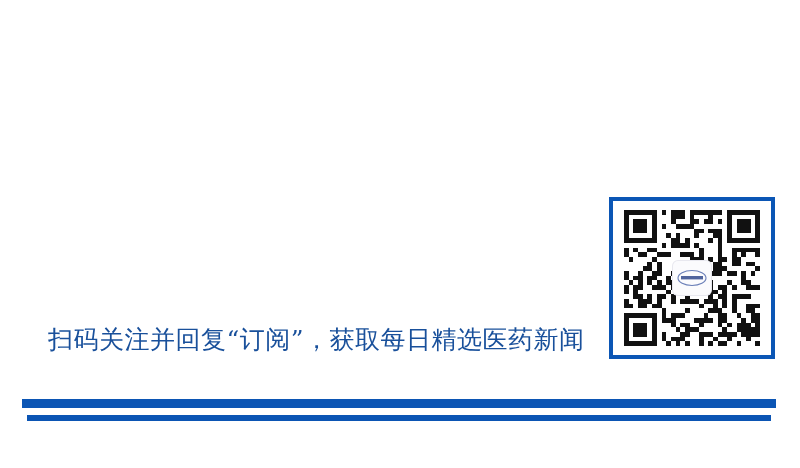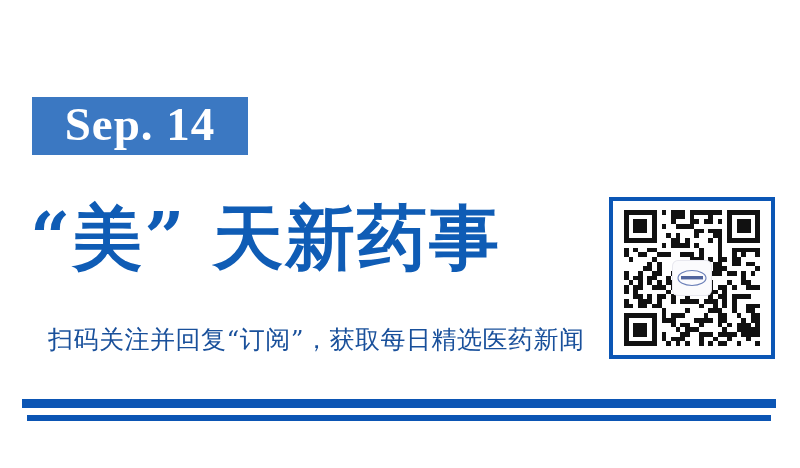--- a/index.html
+++ b/index.html
@@ -141,26 +141,22 @@
     width: 744px;
     height: 6px;
     background: #0b55b4;
   }
 </style>
 </head>
 <body>
 
 <div id="poster">
 
-  <div class="date-badge">
-    <span class="date-badge-label">Sep. 14</span>
-  </div>
 
 
-  <div class="headline">“美” 天新药事</div>
 
   <div class="subtitle">扫码关注并回复“订阅”，获取每日精选医药新闻</div>
 
   <div class="qr-panel">
     <div class="qr-inner">
       <svg id="qr-svg" viewBox="0 0 29 29" shape-rendering="crispEdges" xmlns="http://www.w3.org/2000/svg">
           <path d="M0 0h1v1h-1zM1 0h1v1h-1zM2 0h1v1h-1zM3 0h1v1h-1zM4 0h1v1h-1zM5 0h1v1h-1zM6 0h1v1h-1zM8 0h1v1h-1zM10 0h1v1h-1zM11 0h1v1h-1zM12 0h1v1h-1zM14 0h1v1h-1zM15 0h1v1h-1zM16 0h1v1h-1zM17 0h1v1h-1zM18 0h1v1h-1zM19 0h1v1h-1zM20 0h1v1h-1zM22 0h1v1h-1zM23 0h1v1h-1zM24 0h1v1h-1zM25 0h1v1h-1zM26 0h1v1h-1zM27 0h1v1h-1zM28 0h1v1h-1zM0 1h1v1h-1zM6 1h1v1h-1zM10 1h1v1h-1zM11 1h1v1h-1zM12 1h1v1h-1zM14 1h1v1h-1zM18 1h1v1h-1zM22 1h1v1h-1zM28 1h1v1h-1zM0 2h1v1h-1zM2 2h1v1h-1zM3 2h1v1h-1zM4 2h1v1h-1zM6 2h1v1h-1zM10 2h1v1h-1zM14 2h1v1h-1zM15 2h1v1h-1zM17 2h1v1h-1zM18 2h1v1h-1zM20 2h1v1h-1zM22 2h1v1h-1zM24 2h1v1h-1zM25 2h1v1h-1zM26 2h1v1h-1zM28 2h1v1h-1zM0 3h1v1h-1zM2 3h1v1h-1zM3 3h1v1h-1zM4 3h1v1h-1zM6 3h1v1h-1zM8 3h1v1h-1zM11 3h1v1h-1zM12 3h1v1h-1zM13 3h1v1h-1zM14 3h1v1h-1zM22 3h1v1h-1zM24 3h1v1h-1zM25 3h1v1h-1zM26 3h1v1h-1zM28 3h1v1h-1zM0 4h1v1h-1zM2 4h1v1h-1zM3 4h1v1h-1zM4 4h1v1h-1zM6 4h1v1h-1zM15 4h1v1h-1zM16 4h1v1h-1zM18 4h1v1h-1zM19 4h1v1h-1zM20 4h1v1h-1zM22 4h1v1h-1zM24 4h1v1h-1zM25 4h1v1h-1zM26 4h1v1h-1zM28 4h1v1h-1zM0 5h1v1h-1zM6 5h1v1h-1zM9 5h1v1h-1zM11 5h1v1h-1zM15 5h1v1h-1zM19 5h1v1h-1zM20 5h1v1h-1zM22 5h1v1h-1zM28 5h1v1h-1zM0 6h1v1h-1zM1 6h1v1h-1zM2 6h1v1h-1zM3 6h1v1h-1zM4 6h1v1h-1zM5 6h1v1h-1zM6 6h1v1h-1zM10 6h1v1h-1zM11 6h1v1h-1zM13 6h1v1h-1zM18 6h1v1h-1zM20 6h1v1h-1zM22 6h1v1h-1zM23 6h1v1h-1zM24 6h1v1h-1zM25 6h1v1h-1zM26 6h1v1h-1zM27 6h1v1h-1zM28 6h1v1h-1zM8 7h1v1h-1zM10 7h1v1h-1zM11 7h1v1h-1zM12 7h1v1h-1zM13 7h1v1h-1zM15 7h1v1h-1zM20 7h1v1h-1zM0 8h1v1h-1zM2 8h1v1h-1zM5 8h1v1h-1zM6 8h1v1h-1zM16 8h1v1h-1zM20 8h1v1h-1zM23 8h1v1h-1zM24 8h1v1h-1zM25 8h1v1h-1zM26 8h1v1h-1zM27 8h1v1h-1zM28 8h1v1h-1zM0 9h1v1h-1zM3 9h1v1h-1zM4 9h1v1h-1zM7 9h1v1h-1zM8 9h1v1h-1zM9 9h1v1h-1zM12 9h1v1h-1zM13 9h1v1h-1zM14 9h1v1h-1zM16 9h1v1h-1zM20 9h1v1h-1zM23 9h1v1h-1zM25 9h1v1h-1zM28 9h1v1h-1zM1 10h1v1h-1zM6 10h1v1h-1zM14 10h1v1h-1zM15 10h1v1h-1zM16 10h1v1h-1zM18 10h1v1h-1zM20 10h1v1h-1zM21 10h1v1h-1zM23 10h1v1h-1zM24 10h1v1h-1zM5 11h1v1h-1zM7 11h1v1h-1zM19 11h1v1h-1zM20 11h1v1h-1zM23 11h1v1h-1zM24 11h1v1h-1zM26 11h1v1h-1zM27 11h1v1h-1zM4 12h1v1h-1zM5 12h1v1h-1zM7 12h1v1h-1zM19 12h1v1h-1zM20 12h1v1h-1zM21 12h1v1h-1zM28 12h1v1h-1zM0 13h1v1h-1zM3 13h1v1h-1zM6 13h1v1h-1zM7 13h1v1h-1zM10 13h1v1h-1zM18 13h1v1h-1zM19 13h1v1h-1zM20 13h1v1h-1zM22 13h1v1h-1zM23 13h1v1h-1zM25 13h1v1h-1zM27 13h1v1h-1zM0 14h1v1h-1zM2 14h1v1h-1zM3 14h1v1h-1zM5 14h1v1h-1zM6 14h1v1h-1zM9 14h1v1h-1zM25 14h1v1h-1zM1 15h1v1h-1zM3 15h1v1h-1zM5 15h1v1h-1zM7 15h1v1h-1zM9 15h1v1h-1zM10 15h1v1h-1zM18 15h1v1h-1zM22 15h1v1h-1zM25 15h1v1h-1zM26 15h1v1h-1zM0 16h1v1h-1zM2 16h1v1h-1zM3 16h1v1h-1zM6 16h1v1h-1zM7 16h1v1h-1zM8 16h1v1h-1zM10 16h1v1h-1zM18 16h1v1h-1zM20 16h1v1h-1zM21 16h1v1h-1zM23 16h1v1h-1zM26 16h1v1h-1zM27 16h1v1h-1zM28 16h1v1h-1zM0 17h1v1h-1zM2 17h1v1h-1zM9 17h1v1h-1zM18 17h1v1h-1zM19 17h1v1h-1zM21 17h1v1h-1zM2 18h1v1h-1zM3 18h1v1h-1zM5 18h1v1h-1zM7 18h1v1h-1zM8 18h1v1h-1zM10 18h1v1h-1zM13 18h1v1h-1zM18 18h1v1h-1zM20 18h1v1h-1zM21 18h1v1h-1zM23 18h1v1h-1zM24 18h1v1h-1zM25 18h1v1h-1zM26 18h1v1h-1zM0 19h1v1h-1zM3 19h1v1h-1zM4 19h1v1h-1zM5 19h1v1h-1zM7 19h1v1h-1zM10 19h1v1h-1zM12 19h1v1h-1zM13 19h1v1h-1zM14 19h1v1h-1zM15 19h1v1h-1zM17 19h1v1h-1zM18 19h1v1h-1zM19 19h1v1h-1zM21 19h1v1h-1zM23 19h1v1h-1zM0 20h1v1h-1zM1 20h1v1h-1zM3 20h1v1h-1zM4 20h1v1h-1zM6 20h1v1h-1zM7 20h1v1h-1zM16 20h1v1h-1zM19 20h1v1h-1zM21 20h1v1h-1zM23 20h1v1h-1zM26 20h1v1h-1zM27 20h1v1h-1zM28 20h1v1h-1zM8 21h1v1h-1zM13 21h1v1h-1zM18 21h1v1h-1zM19 21h1v1h-1zM20 21h1v1h-1zM23 21h1v1h-1zM26 21h1v1h-1zM27 21h1v1h-1zM0 22h1v1h-1zM1 22h1v1h-1zM2 22h1v1h-1zM3 22h1v1h-1zM4 22h1v1h-1zM5 22h1v1h-1zM6 22h1v1h-1zM8 22h1v1h-1zM10 22h1v1h-1zM11 22h1v1h-1zM12 22h1v1h-1zM17 22h1v1h-1zM20 22h1v1h-1zM21 22h1v1h-1zM24 22h1v1h-1zM27 22h1v1h-1zM28 22h1v1h-1zM0 23h1v1h-1zM6 23h1v1h-1zM8 23h1v1h-1zM9 23h1v1h-1zM10 23h1v1h-1zM15 23h1v1h-1zM16 23h1v1h-1zM17 23h1v1h-1zM18 23h1v1h-1zM20 23h1v1h-1zM21 23h1v1h-1zM25 23h1v1h-1zM27 23h1v1h-1zM28 23h1v1h-1zM0 24h1v1h-1zM2 24h1v1h-1zM3 24h1v1h-1zM4 24h1v1h-1zM6 24h1v1h-1zM10 24h1v1h-1zM12 24h1v1h-1zM13 24h1v1h-1zM16 24h1v1h-1zM20 24h1v1h-1zM22 24h1v1h-1zM24 24h1v1h-1zM25 24h1v1h-1zM26 24h1v1h-1zM28 24h1v1h-1zM0 25h1v1h-1zM2 25h1v1h-1zM3 25h1v1h-1zM4 25h1v1h-1zM6 25h1v1h-1zM11 25h1v1h-1zM13 25h1v1h-1zM14 25h1v1h-1zM15 25h1v1h-1zM21 25h1v1h-1zM24 25h1v1h-1zM25 25h1v1h-1zM26 25h1v1h-1zM27 25h1v1h-1zM28 25h1v1h-1zM0 26h1v1h-1zM2 26h1v1h-1zM3 26h1v1h-1zM4 26h1v1h-1zM6 26h1v1h-1zM8 26h1v1h-1zM12 26h1v1h-1zM13 26h1v1h-1zM16 26h1v1h-1zM17 26h1v1h-1zM18 26h1v1h-1zM20 26h1v1h-1zM21 26h1v1h-1zM22 26h1v1h-1zM23 26h1v1h-1zM25 26h1v1h-1zM26 26h1v1h-1zM27 26h1v1h-1zM28 26h1v1h-1zM0 27h1v1h-1zM6 27h1v1h-1zM8 27h1v1h-1zM10 27h1v1h-1zM11 27h1v1h-1zM12 27h1v1h-1zM16 27h1v1h-1zM19 27h1v1h-1zM22 27h1v1h-1zM26 27h1v1h-1zM0 28h1v1h-1zM1 28h1v1h-1zM2 28h1v1h-1zM3 28h1v1h-1zM4 28h1v1h-1zM5 28h1v1h-1zM6 28h1v1h-1zM9 28h1v1h-1zM11 28h1v1h-1zM13 28h1v1h-1zM16 28h1v1h-1zM18 28h1v1h-1zM20 28h1v1h-1zM21 28h1v1h-1zM24 28h1v1h-1zM28 28h1v1h-1z" fill="#111111"></path>
         </svg>
       <div class="qr-center-logo">
         <svg viewBox="0 0 32 20" xmlns="http://www.w3.org/2000/svg">

